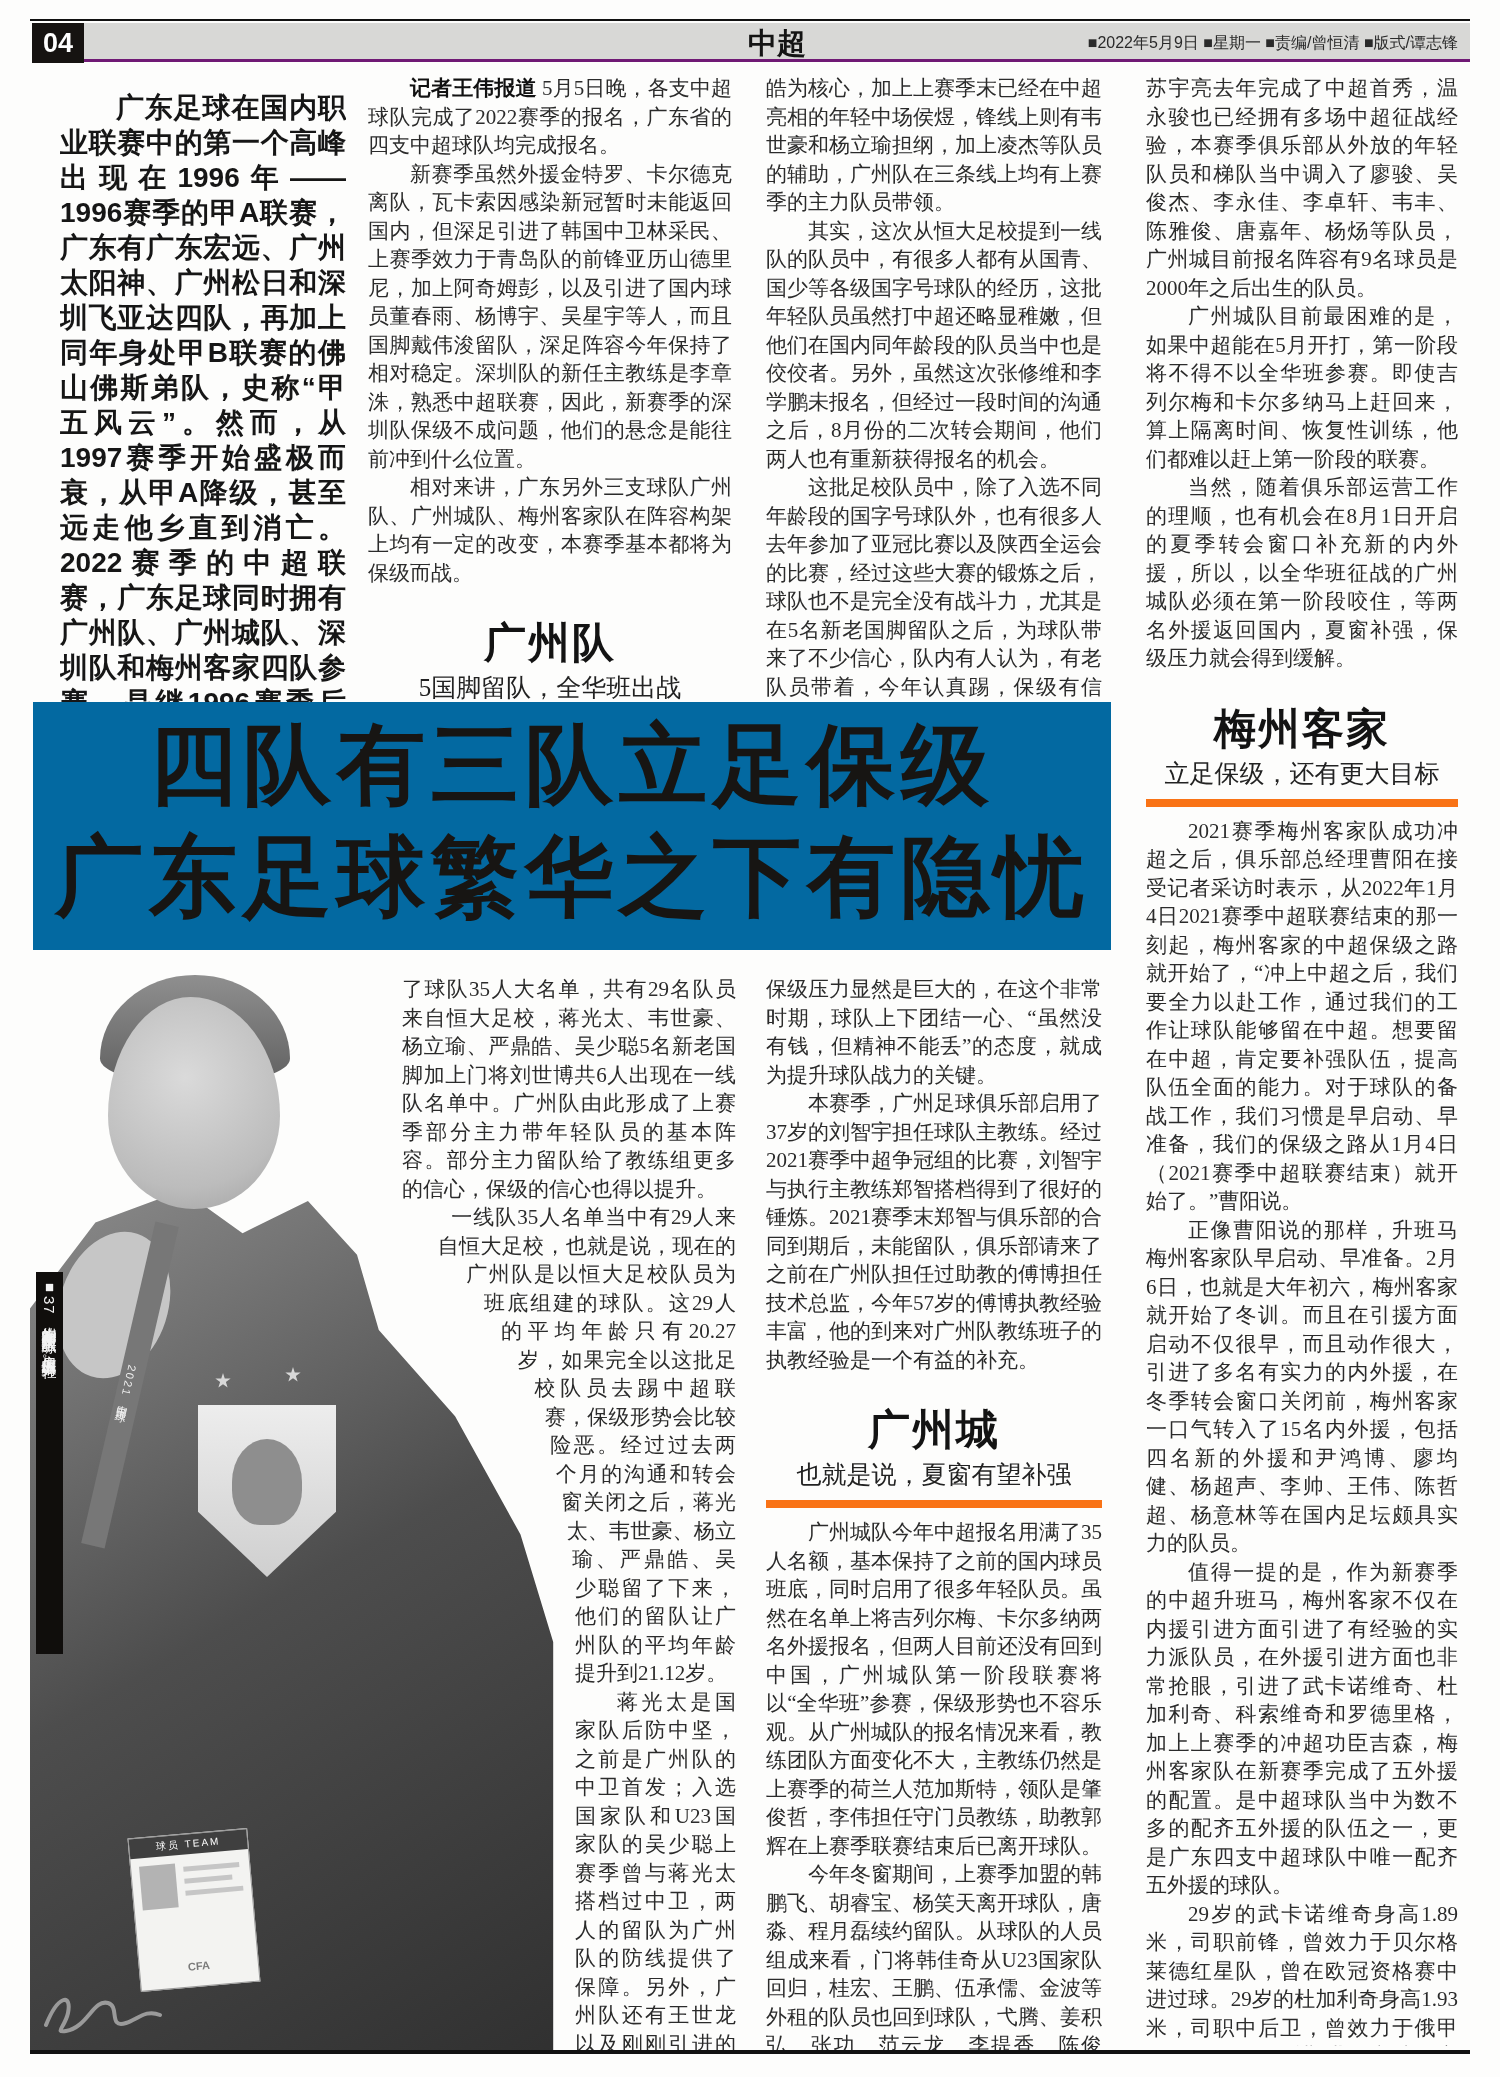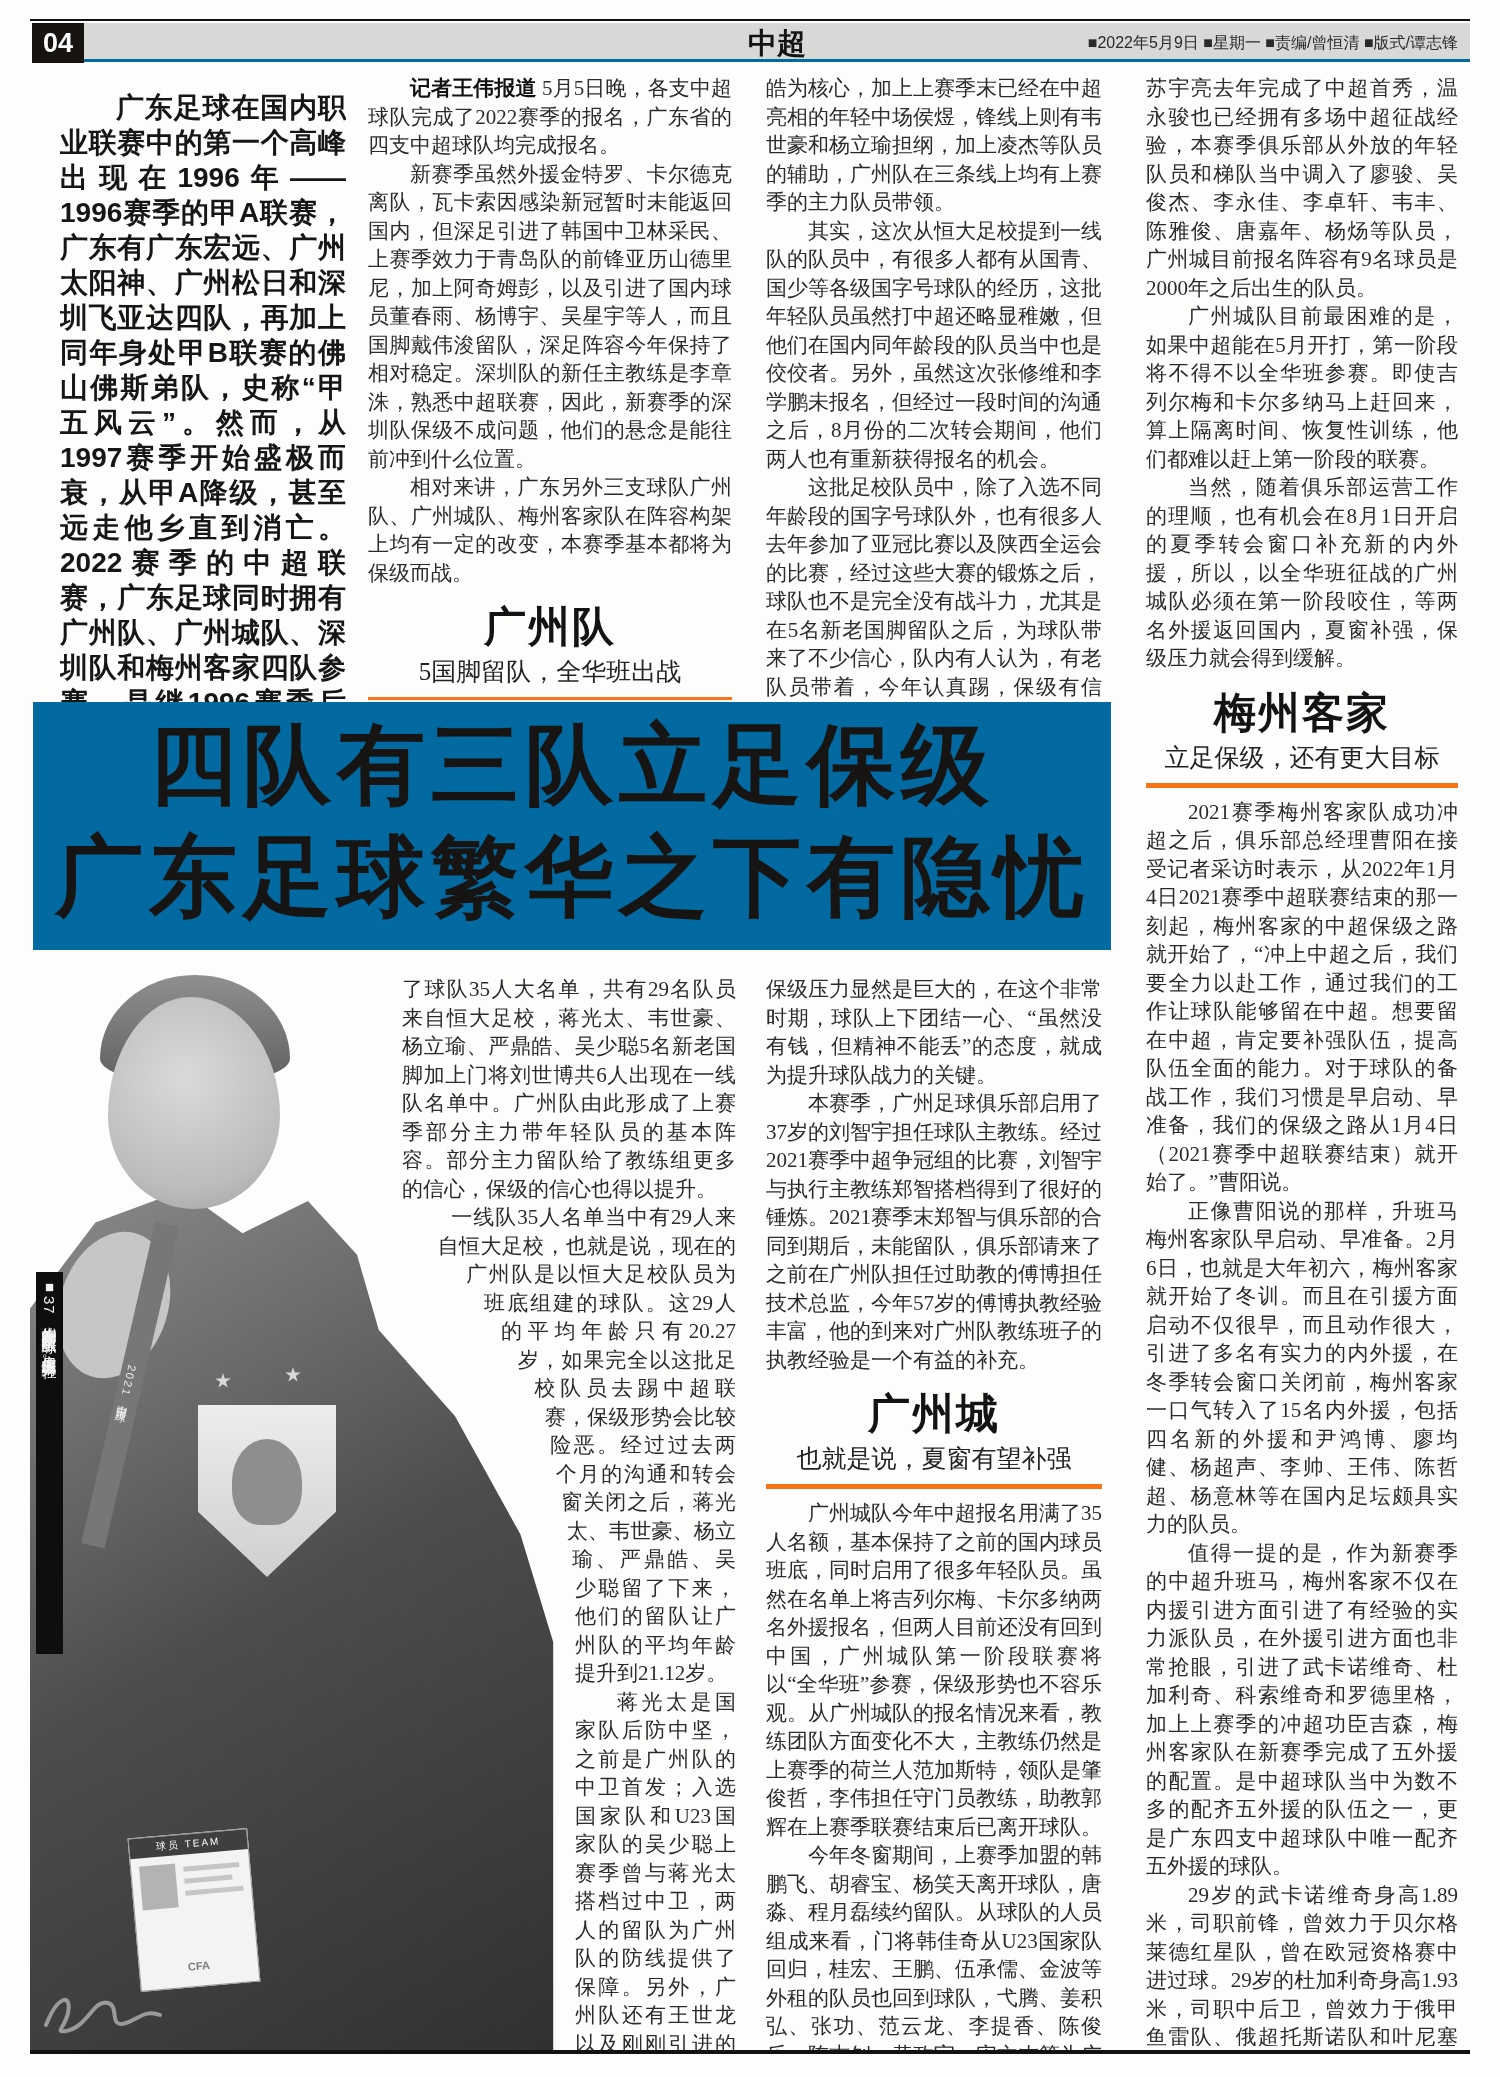--- a/index.html
+++ b/index.html
@@ -4,40 +4,40 @@
 <style>
   html,body{margin:0;padding:0;background:#888;}
   .page{position:relative;width:1500px;height:2077px;background:#fdfdfc;margin:0 auto;
         font-family:"Liberation Serif","DejaVu Serif",serif;color:#1c1c1c;overflow:hidden;padding-left:8px;}
   
   .top-rule{position:absolute;left:30px;top:19px;width:1440px;height:2px;background:#111;}
   .pagenum-box{position:absolute;left:32px;top:23px;width:52px;height:40px;background:#161311;
         color:#fff;font-family:"Liberation Sans","DejaVu Sans",sans-serif;font-weight:bold;
         font-size:27px;display:flex;align-items:center;justify-content:center;z-index:2;}
   .head-band{position:absolute;left:84px;top:23px;width:1386px;height:36px;background:#d8d8d6;
-        border-bottom:3px solid #0369a1;}
+        border-bottom:3px solid #701a75;}
   .head-section{position:absolute;left:0;top:1px;width:100%;text-align:center;
         font-family:"Liberation Sans","DejaVu Sans",sans-serif;font-weight:bold;font-size:29px;color:#141414;}
   .head-date{position:absolute;right:12px;top:10px;font-size:16px;color:#2a2a2a;
         font-family:"Liberation Sans","DejaVu Sans",sans-serif;}
   
   .col{position:absolute;overflow:hidden;text-align:justify;font-size:21px;line-height:28.5px;color:#2b2b2b;}
   .col p{margin:0;}
   .col p.ind{text-indent:2em;}
   .byline{font-weight:bold;color:#111;}
   .col-intro{left:60px;top:90px;width:286px;height:612px;
         font-family:"Liberation Sans","DejaVu Sans",sans-serif;font-weight:bold;
         font-size:28px;line-height:35px;color:#161616;}
   .col2{left:368px;top:74px;width:364px;height:626px;}
   .col3{left:766px;top:74px;width:336px;height:626px;}
   .col4{left:1146px;top:74px;width:312px;height:1972px;}
   .colB-wrap{left:30px;top:975px;width:706px;height:1076px;}
   .colC{left:766px;top:975px;width:336px;height:1076px;}
   
-  .sec-head{text-align:center;margin:16px 0 10px 0;border-bottom:5px solid #f97316;padding-bottom:10px;}
+  .sec-head{text-align:center;margin:32px 0 10px 0;border-bottom:8px solid #f97316;padding-bottom:10px;}
   .sec-title{font-family:"Liberation Sans","DejaVu Sans",sans-serif;font-weight:bold;
         font-size:42px;line-height:48px;color:#131313;letter-spacing:2px;}
   .sec-sub{font-size:25px;line-height:30px;margin-top:6px;color:#222;text-align:center;}
   
   .headline{position:absolute;left:33px;top:702px;width:1078px;height:248px;background:#0369a1;
         text-align:center;font-family:"Liberation Serif","DejaVu Serif",serif;font-weight:bold;color:#171513;}
   .headline .hl{font-size:88px;line-height:112px;letter-spacing:6px;}
   .headline .hl1{margin-top:8px;}
   
   .photo-float{float:left;width:545px;height:1076px;position:relative;

